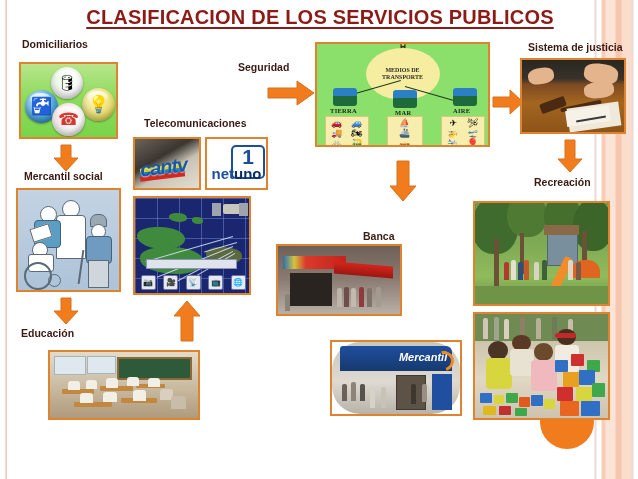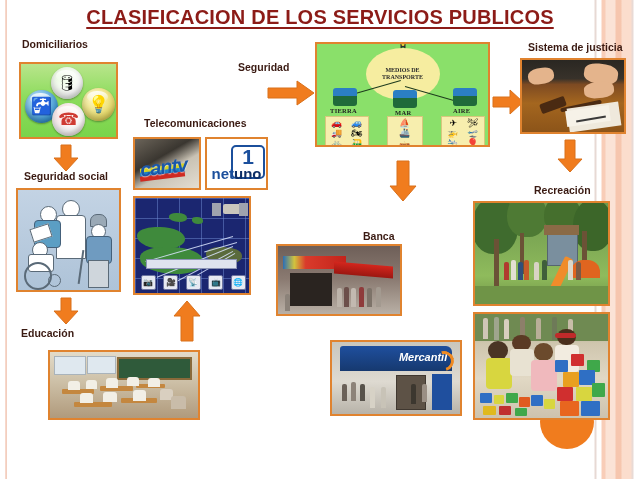--- a/index.html
+++ b/index.html
@@ -108,21 +108,21 @@
   
   .bank1{width:100%;height:100%;position:relative;
     background:linear-gradient(to bottom,#6e5f58 0%,#8a7a71 48%,#b9b0a6 100%);}
   .b1-sign{position:absolute;left:4%;top:14%;width:52%;height:20%;
     background:linear-gradient(to right,#2b6fb5 0%,#d1c33e 18%,#d93b2b 36%,#c4231b 100%);}
   .b1-awn{position:absolute;left:46%;top:26%;width:48%;height:18%;
     background:linear-gradient(to bottom,#d4261d,#9b1711);transform:skewY(5deg);}
   .b1-door{position:absolute;left:10%;top:40%;width:34%;height:48%;background:#2a2420;}
   .ppl{position:absolute;width:5px;border-radius:2px 2px 0 0;}
   .bank2{width:100%;height:100%;position:relative;
-    background:linear-gradient(to bottom,#c9c6bd 0%,#dedad1 55%,#b8b3a9 100%);}
+    background:linear-gradient(to bottom,#c9c6bd 0%,#dedad1 55%,#b8b3a9 100%);border-radius:28px;}
   .b2-awn{position:absolute;left:6%;top:6%;width:88%;height:34%;
     background:linear-gradient(to bottom,#1f4f9e,#16396f);border-radius:3px 6px 0 0;}
   .b2-word{position:absolute;right:10%;top:12%;color:#fff;font-size:11px;font-weight:bold;font-style:italic;}
   .b2-swoosh{position:absolute;right:5%;top:13%;width:14px;height:14px;
     border:3px solid #ef8a22;border-radius:50%;border-left-color:transparent;border-bottom-color:transparent;
     transform:rotate(30deg);}
 
   
   .edu{width:100%;height:100%;position:relative;
     background:linear-gradient(to bottom,#e3dbc9 0%,#cdc0a7 45%,#b09a7c 100%);}
@@ -168,21 +168,21 @@
       </div>
   </div>
 </div>
 
 <div class="arrow" style="left:52px;top:144px;">
   <svg width="28" height="28" viewBox="0 0 28 28">
       <polygon points="9,1 19,1 19,14 26,14 14,27 2,14 9,14" fill="#f07c1e" stroke="#d9701a" stroke-width="1"></polygon>
     </svg>
 </div>
 
-<div class="lbl" style="left:24px;top:170px;">Seguridad social</div>
+<div class="lbl" style="left:24px;top:170px;">Mercantil social</div>
 
 <div class="pic" style="left:16px;top:188px;width:105px;height:104px;">
   <div class="ss-bg">
 
     <div style="position:absolute;left:44px;top:10px;width:16px;height:16px;border-radius:50%;background:#fff;border:1.5px solid #5a6a78;"></div>
     <div style="position:absolute;left:38px;top:25px;width:28px;height:42px;background:#fff;border:1.5px solid #5a6a78;border-radius:4px 4px 0 0;"></div>
 
     <div style="position:absolute;left:22px;top:16px;width:15px;height:15px;border-radius:50%;background:#fff;border:1.5px solid #5a6a78;"></div>
     <div style="position:absolute;left:16px;top:30px;width:25px;height:26px;background:#5b9ec4;border:1.5px solid #44607a;border-radius:4px;"></div>
     <div style="position:absolute;left:13px;top:36px;width:18px;height:12px;background:#fff;border:1.5px solid #5a6a78;transform:rotate(-18deg);"></div>
@@ -397,21 +397,21 @@
     <div style="position:absolute;right:18px;bottom:12px;width:30px;height:2px;background:#3a3a3a;transform:rotate(-10deg);"></div>
   </div>
 </div>
 
 <div class="arrow" style="left:556px;top:139px;">
   <svg width="28" height="34" viewBox="0 0 28 34">
       <polygon points="9,1 19,1 19,20 26,20 14,33 2,20 9,20" fill="#f07c1e" stroke="#d9701a" stroke-width="1"></polygon>
     </svg>
 </div>
 
-<div class="lbl" style="left:534px;top:184px;">Recreación</div>
+<div class="lbl" style="left:534px;top:176px;">Recreación</div>
 
 <div class="pic" style="left:473px;top:201px;width:137px;height:105px;">
   <div class="park">
     <div class="tree" style="left:-2%;top:-6%;width:34%;height:56%;"></div>
     <div class="tree" style="left:24%;top:-10%;width:30%;height:44%;background:#4e7a34;"></div>
     <div class="tree" style="left:52%;top:-8%;width:28%;height:40%;background:#456f2d;"></div>
     <div class="tree" style="right:-4%;top:-4%;width:30%;height:52%;background:#3c6629;"></div>
     <div class="trunk" style="left:14%;top:36%;width:5px;height:48%;"></div>
     <div class="trunk" style="left:34%;top:30%;width:4px;height:40%;"></div>
     <div class="trunk" style="right:16%;top:28%;width:5px;height:44%;"></div>

